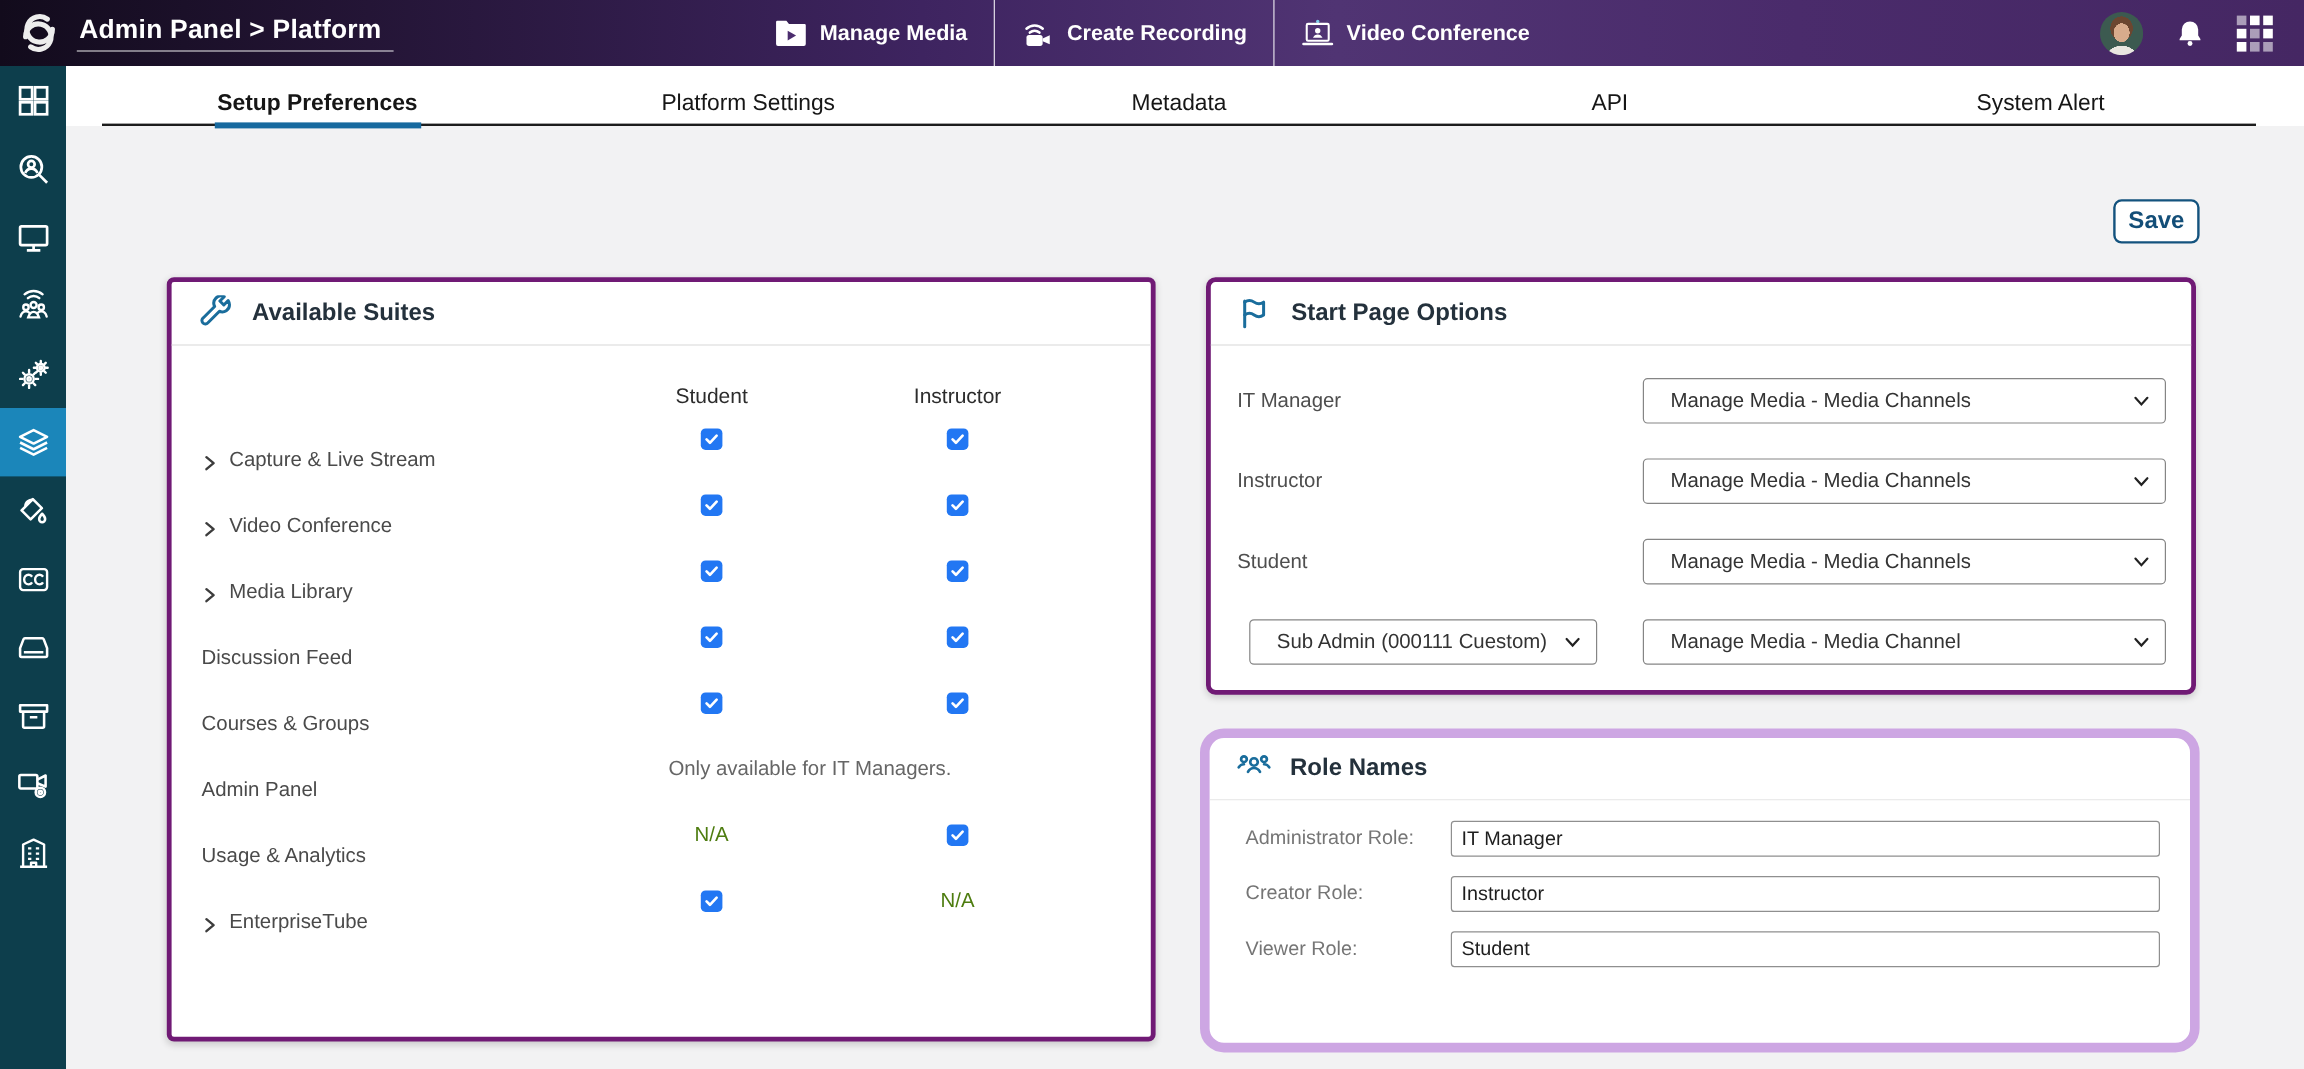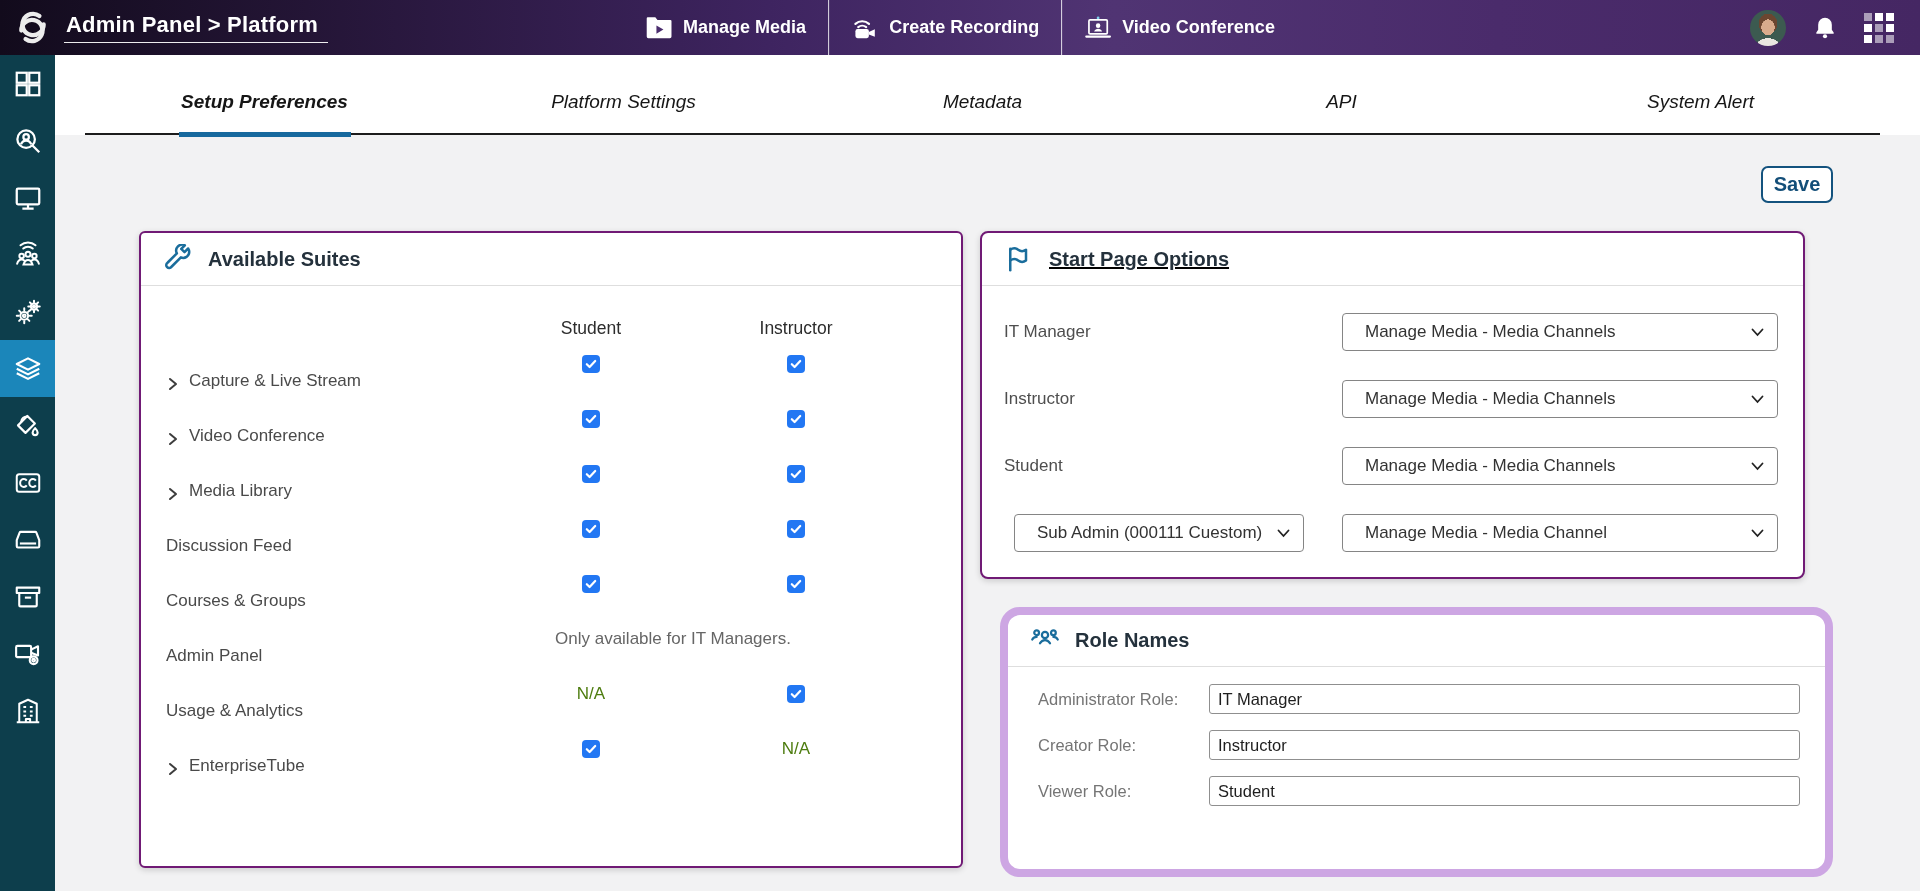--- a/index.html
+++ b/index.html
@@ -36,36 +36,36 @@
   .waffle i{background:#fff; display:block;}
 
   
   .sidebar{position:absolute; top:55px; left:0; bottom:0; width:55px; background:var(--sidebar); z-index:20;}
   .sb-item{width:55px; height:57px; display:flex; align-items:center; justify-content:center;
     color:#fff; cursor:pointer;}
   .sb-item.active{background:var(--sidebar-active);}
   .sb-item svg{width:30px; height:30px;}
 
   
-  .tabbar{position:absolute; top:55px; left:55px; right:0; height:80px; background:#fff;
-    display:grid; grid-template-columns:repeat(5,1fr); padding:14px 40px 0 30px; z-index:10;font-style:italic;}
+  .tabbar{position:absolute; top:55px; left:55px; right:0; height:50px; background:#fff;
+    display:grid; grid-template-columns:repeat(5,1fr); padding:14px 40px 0 30px; z-index:10;}
   .tabbar::after{content:''; position:absolute; left:30px; right:40px; bottom:0; height:2px; background:#1c1c1c;}
   .tab{display:flex; align-items:center; justify-content:center; font-size:19px; color:#161616;
     cursor:pointer; position:relative;}
   .tab.active{font-weight:bold;}
   .tab.active::after{content:''; position:absolute; bottom:-2px; left:50%; transform:translateX(-50%);
     width:172px; height:5px; background:var(--accent); z-index:2;}
 
   
   .main{position:absolute; top:125px; left:55px; right:0; bottom:0; background:#f2f2f3;}
   .save-btn{position:absolute; top:41px; right:87px; width:72px; height:37px; background:#fff;
     border:2px solid #14537e; border-radius:7px; color:#134e78; font-size:20px; font-weight:bold;
     font-family:inherit; cursor:pointer;}
 
-  .card{position:absolute; background:#fff; border:2px solid #701a75; border-radius:6px;
+  .card{position:absolute; background:#fff; border:4px solid #701a75; border-radius:6px;
     box-shadow:0 2px 6px rgba(0,0,0,.16);}
   .card-header{height:53px; display:flex; align-items:center; gap:15px; padding-left:22px;
     border-bottom:1px solid #dedede;}
   .card-header svg{width:30px; height:30px; color:#1a6d9c;}
   .card-title{font-size:20px; font-weight:bold; color:var(--ink);}
 
   
   .suites{left:84px; top:106px; width:824px; height:637px;}
   .suites-body{position:relative; padding-top:32px;}
   .col-heads{position:relative; height:18px;}
@@ -78,21 +78,21 @@
   .cellpos{position:absolute; top:50%; transform:translate(-50%,-50%);}
   .cell-student{left:450px;} .cell-instructor{left:655px;}
   .checkbox{width:18px; height:18px; background:var(--check); border-radius:4px;
     display:flex; align-items:center; justify-content:center; cursor:pointer;}
   .checkbox svg{width:12px; height:12px;}
   .na{font-size:17px; color:#4d7c0f;}
   .suite-note{position:absolute; left:414px; top:50%; transform:translateY(-50%);
     font-size:17px; color:#666;}
 
   
-  .spo{left:925px; top:106px; width:825px; height:348px; border-radius:8px;text-decoration:underline;}
+  .spo{left:950px; top:106px; width:825px; height:348px; border-radius:8px;}
   .spo-body{position:relative;}
   .spo-row{position:relative; height:38px; margin-top:29px;}
   .spo-row.first{margin-top:27px;}
   .spo-label{position:absolute; left:22px; top:50%; transform:translateY(-50%);
     font-size:17px; color:#4e4e4e;}
   .select{position:absolute; height:38px; background:#fff; border:1px solid #858585;
     border-radius:4px; display:flex; align-items:center; cursor:pointer; font-size:17px; color:#333;}
   .select .sel-text{padding-left:22px; white-space:nowrap; overflow:hidden;}
   .select .sel-chev{position:absolute; right:13px; width:13px; height:9px; display:inline-flex; color:#222;}
   .sel-main{left:360px; width:436px;}

